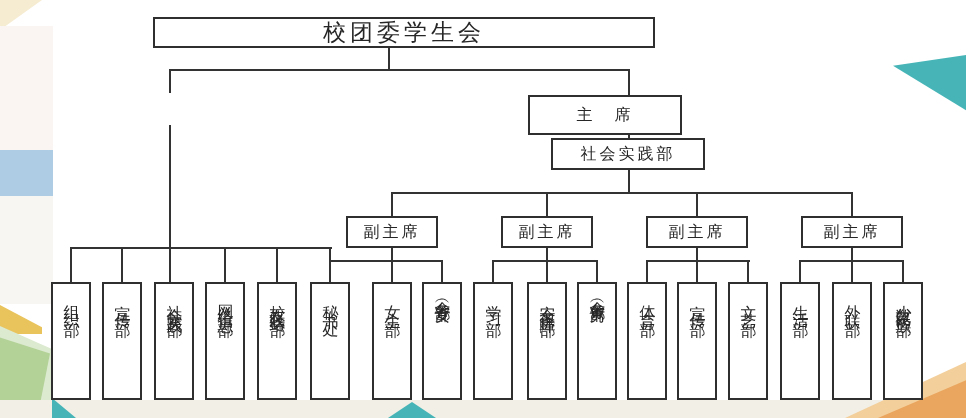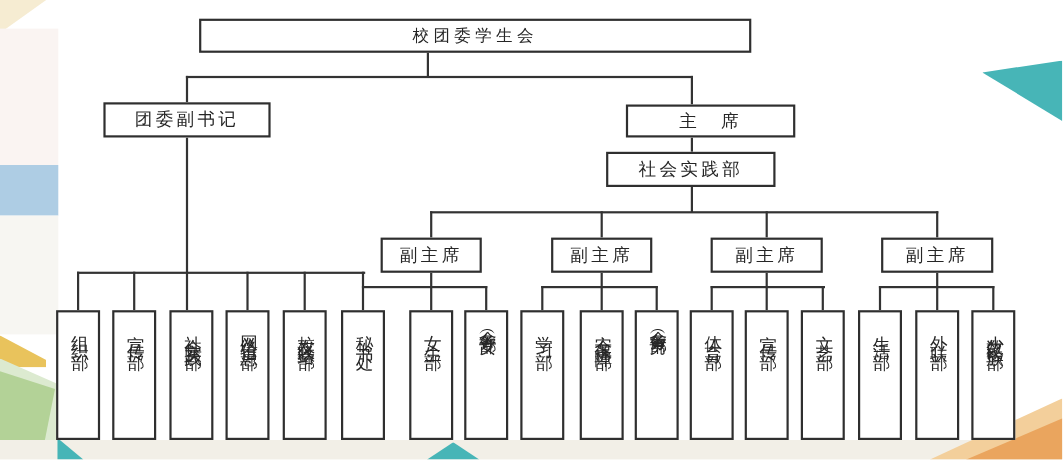--- a/index.html
+++ b/index.html
@@ -23,21 +23,21 @@
   .d-bottomright-orange-light{left:845px;top:362px;width:121px;height:56px;background:var(--orange-light);clip-path:polygon(100% 0,100% 100%,0 100%);}
   .d-bottomright-orange{left:878px;top:376px;width:88px;height:42px;background:var(--orange);clip-path:polygon(100% 10%,100% 100%,0 100%);}
   
   .h,.v{position:absolute;background:var(--line);z-index:1;}
   
   .box{
     position:absolute;z-index:2;background:#fff;border:2px solid var(--box-border);
     display:flex;align-items:center;justify-content:center;
     font-size:16px;letter-spacing:3px;box-sizing:border-box;
   }
-  .box.title{font-size:15px;letter-spacing:4px;margin-left:28px;}
+  .box.title{font-size:23px;letter-spacing:4px;}
   .vbox{
     position:absolute;z-index:2;background:#fff;border:2px solid var(--box-border);
     width:40px;top:282px;height:118px;box-sizing:border-box;
     writing-mode:vertical-rl;text-orientation:mixed;
     display:flex;justify-content:flex-start;align-items:center;
     font-size:16px;letter-spacing:0.5em;padding-top:8px;
   }
   .vbox.n5{letter-spacing:0.25em;}
   .vbox.n6{letter-spacing:0.1em;padding-top:5px;}
 </style>
@@ -100,23 +100,22 @@
     <div class="v" style="left:747px;top:260px;width:2px;height:22px"></div>
 
     <div class="v" style="left:851px;top:248px;width:2px;height:34px"></div>
     <div class="h" style="left:799px;top:260px;width:105px;height:2px"></div>
     <div class="v" style="left:799px;top:260px;width:2px;height:22px"></div>
     <div class="v" style="left:902px;top:260px;width:2px;height:22px"></div>
   </div>
 
   <div class="box title" style="left:153px;top:17px;width:502px;height:31px">校团委学生会</div>
 
-  <div class="box" style="left:94px;top:93px;width:152px;height:32px">团委副书记</div>
 
-  <div class="box" style="left:569px;top:95px;width:154px;height:30px">主　席</div>
+  <div class="box" style="left:528px;top:95px;width:154px;height:40px">主　席</div>
 
   <div class="box" style="left:551px;top:138px;width:154px;height:32px">社会实践部</div>
 
   <div class="box" style="left:346px;top:216px;width:92px;height:32px">副主席</div>
   <div class="box" style="left:501px;top:216px;width:92px;height:32px">副主席</div>
   <div class="box" style="left:646px;top:216px;width:102px;height:32px">副主席</div>
   <div class="box" style="left:801px;top:216px;width:102px;height:32px">副主席</div>
 
   <div class="vbox" style="left:51px">组织部</div>
   <div class="vbox" style="left:102px">宣传部</div>

